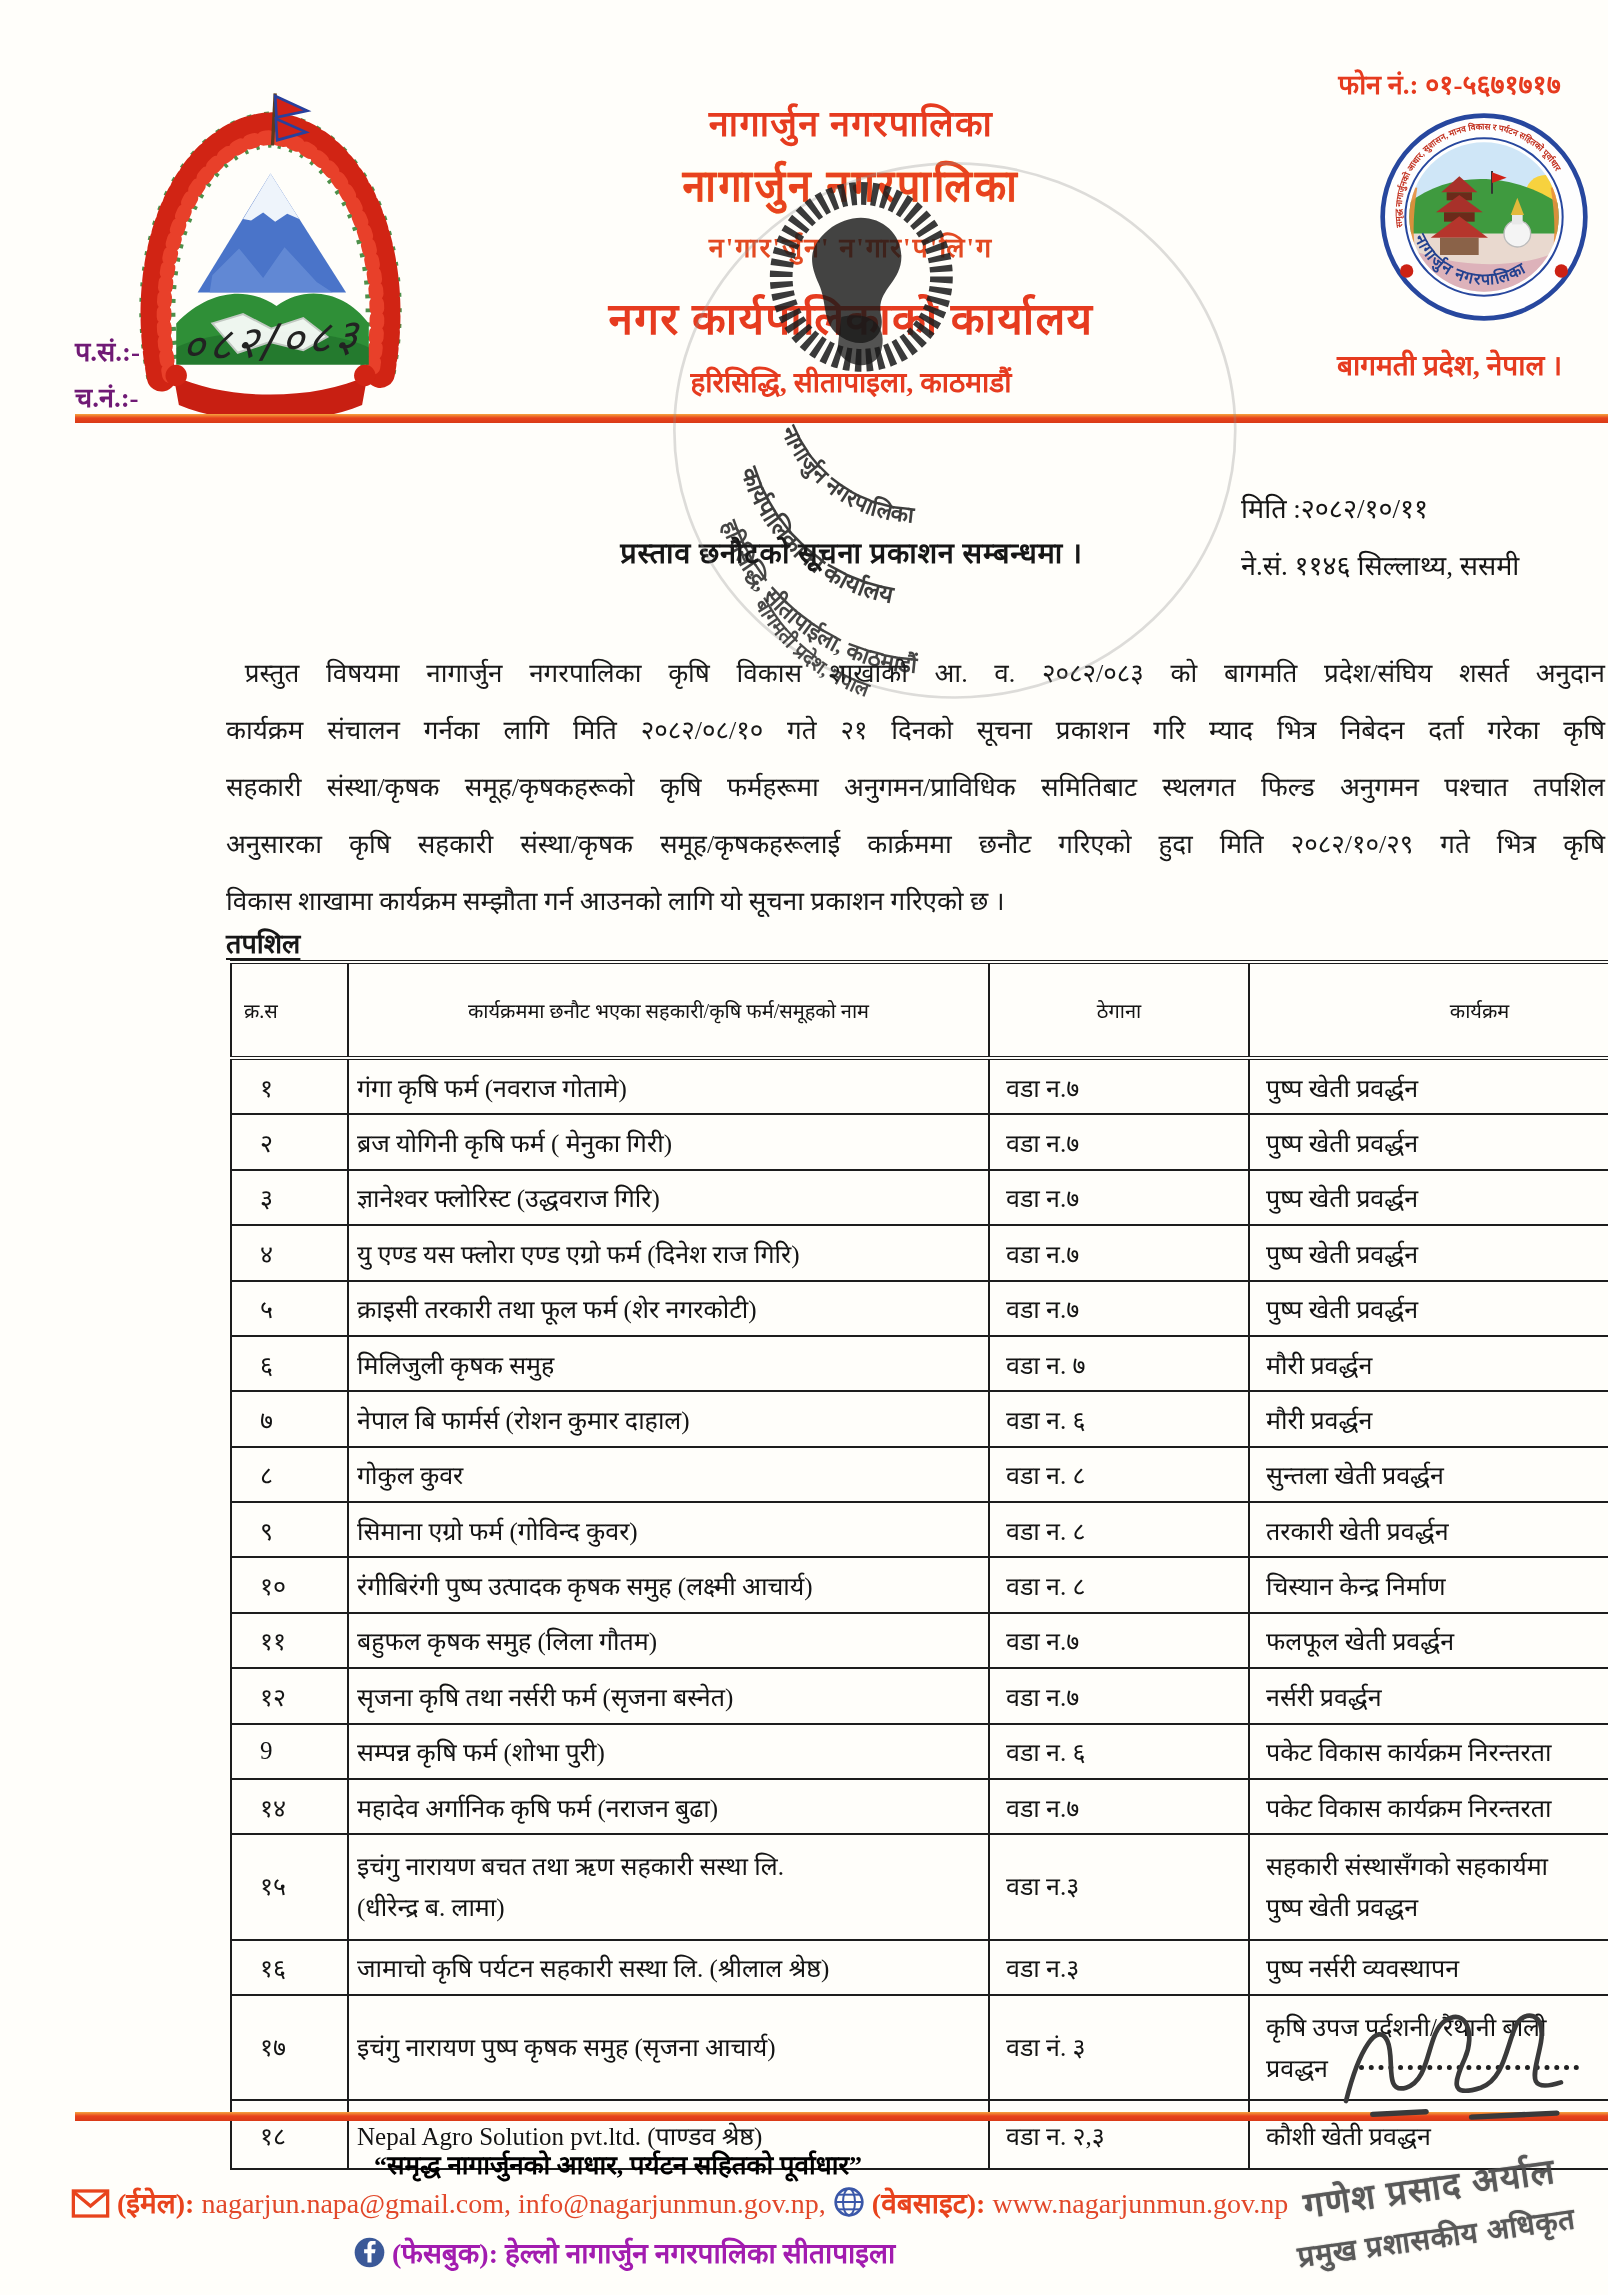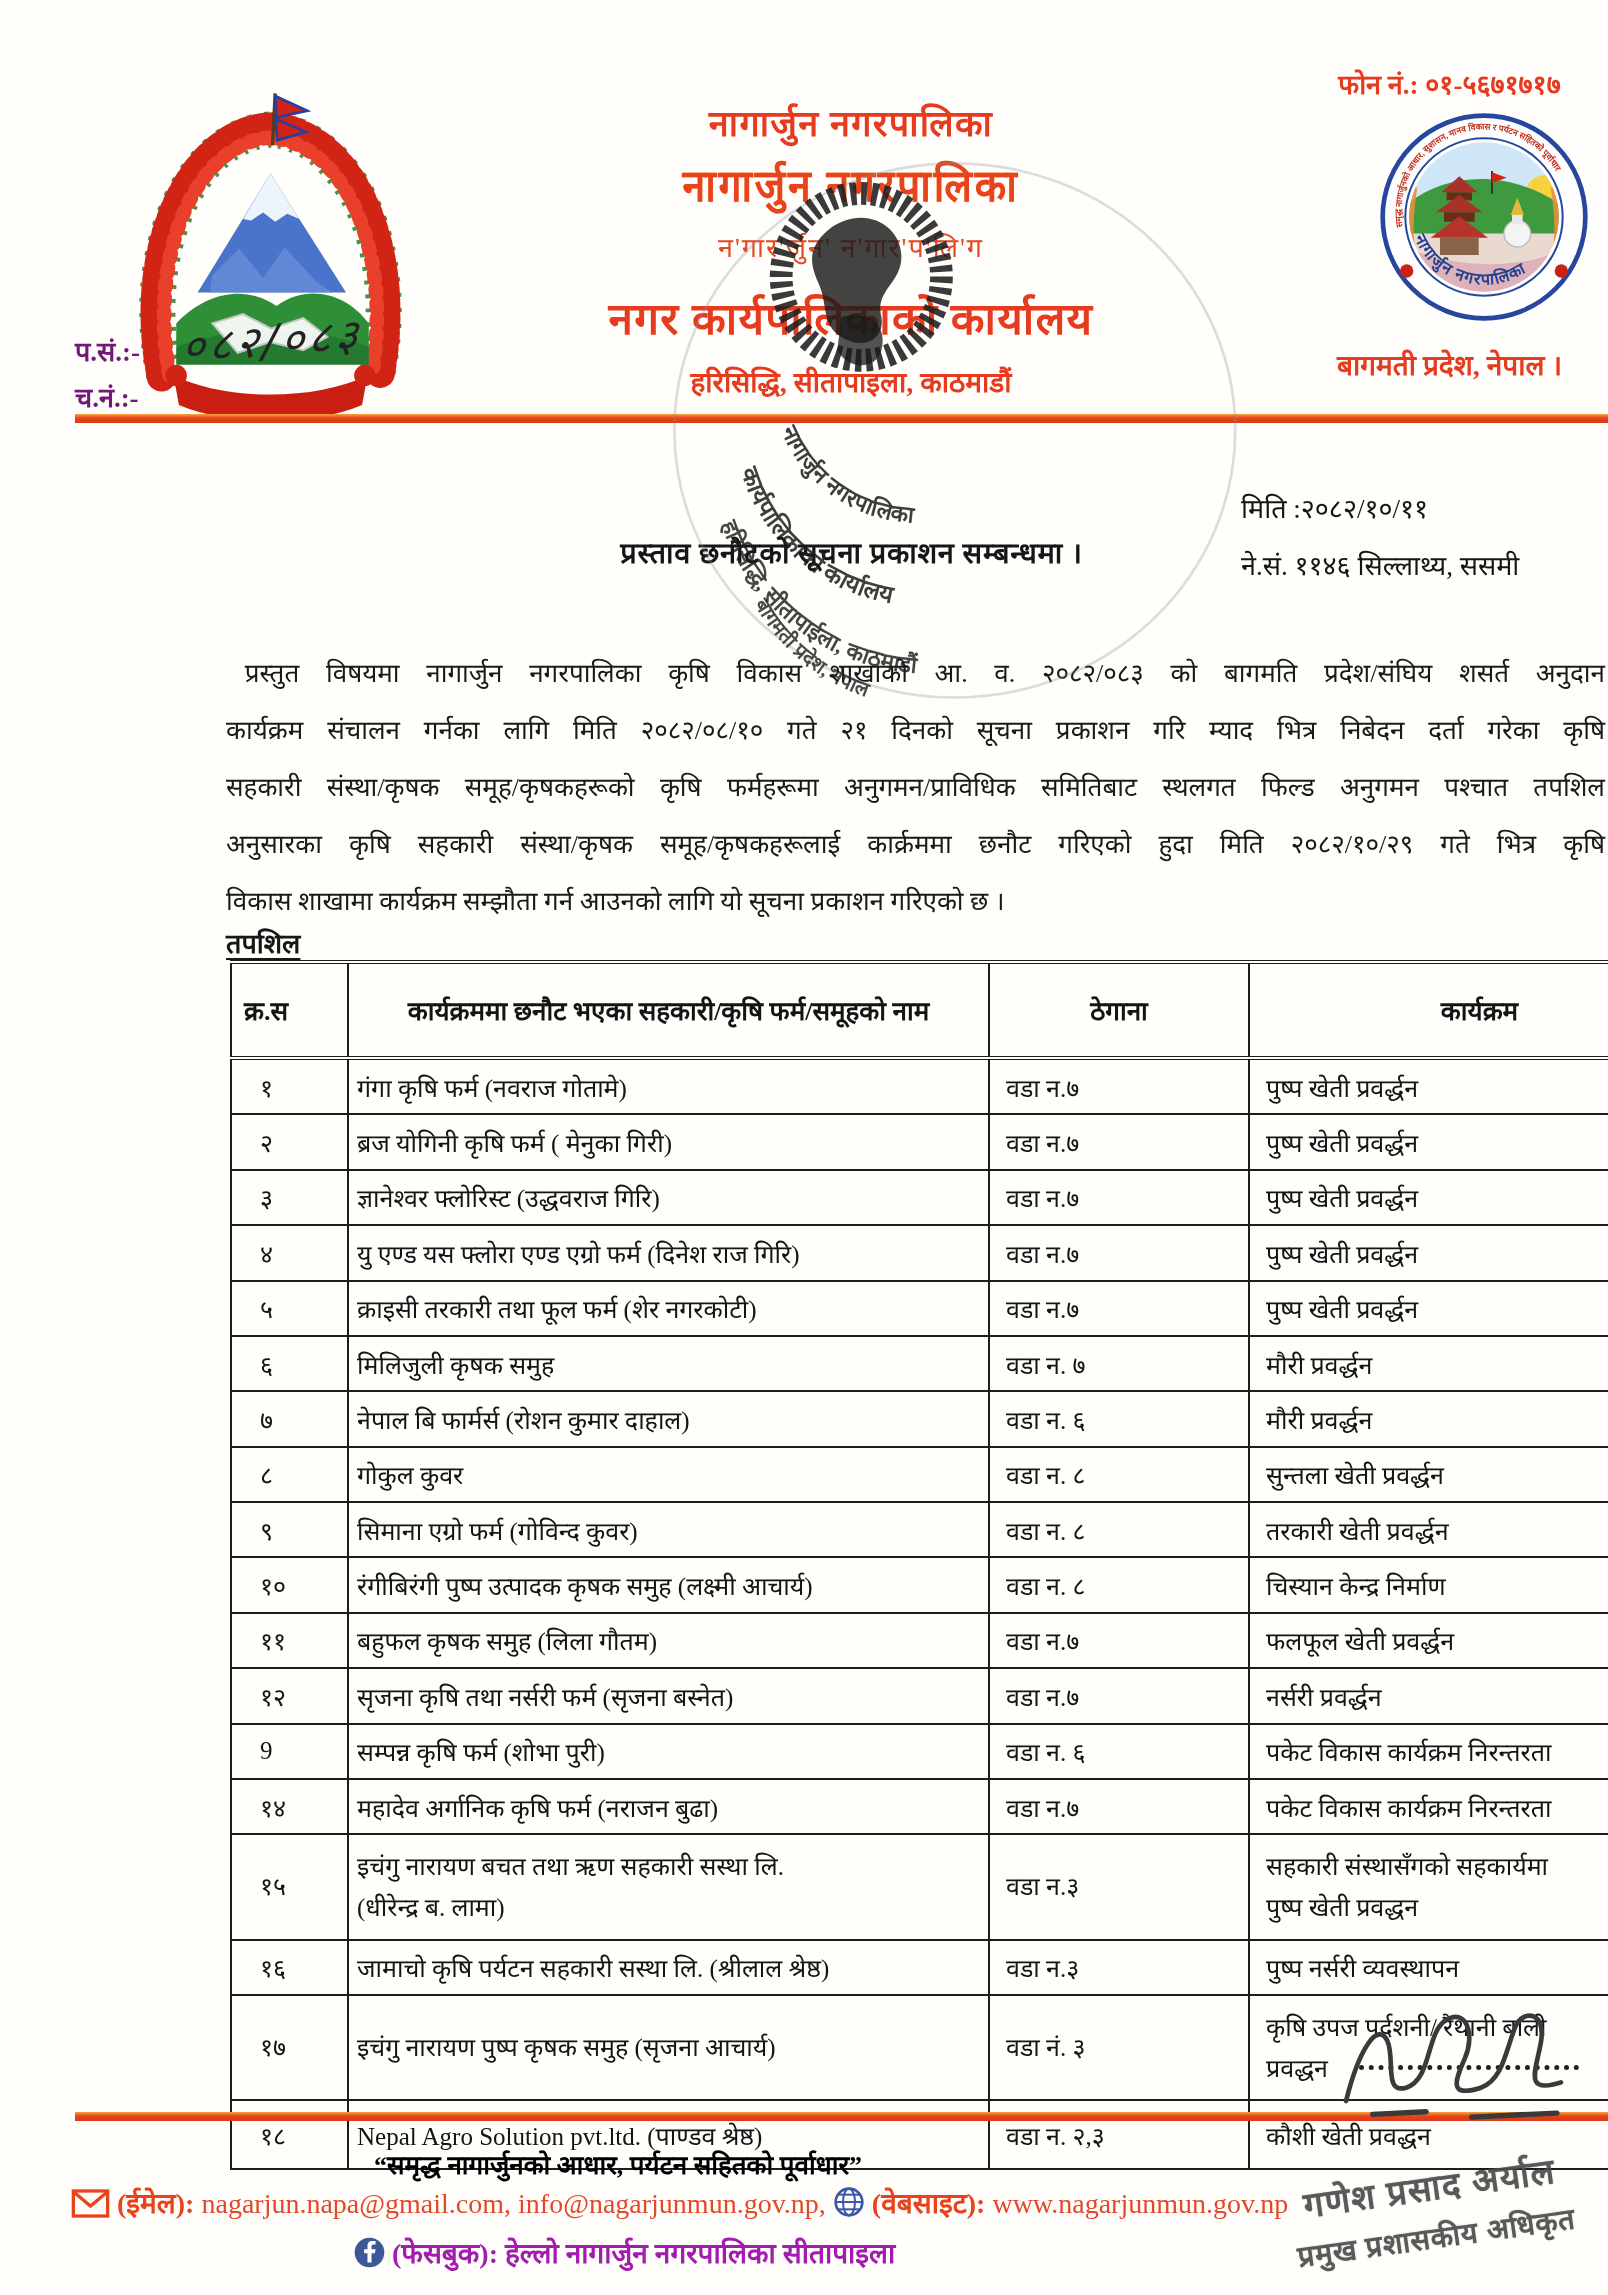--- a/index.html
+++ b/index.html
@@ -4,21 +4,21 @@
 <style>
   html,body{margin:0;padding:0;}
   body{background:#e9e7e2;font-family:"Liberation Serif","DejaVu Serif",serif;}
   .page{position:relative;width:1609px;height:2295px;background:#fffefa;overflow:hidden;margin:0 auto;}
   .abs{position:absolute;}
   
   .hdr-center{left:427px;width:848px;text-align:center;}
   .red{color:#e63b1f;}
   .muni-line1{top:98px;font-size:36px;font-weight:bold;letter-spacing:1.3px;}
   .muni-line2{top:156px;font-size:41px;font-weight:900;color:#e8421f;letter-spacing:2.7px;transform:scaleY(1.08);text-shadow:0 0 0.7px #f9b13c;}
-  .muni-line3{top:228px;font-size:27px;font-weight:normal;color:#e34a22;letter-spacing:2px;}
+  .muni-line3{top:228px;font-size:27px;font-weight:bold;color:#e34a22;letter-spacing:2px;}
   .office-line{top:287px;font-size:44px;font-weight:700;letter-spacing:1.3px;}
   .addr-line{top:362px;font-size:28px;font-weight:bold;}
   .phone{left:1289px;top:65px;width:321px;text-align:center;font-size:27px;font-weight:bold;}
   .province{left:1289px;top:345px;width:321px;text-align:center;font-size:28px;font-weight:bold;}
   .refs{left:75px;font-size:27px;font-weight:bold;color:#701a75;}
   .ref1{top:332px;}
   .ref2{top:378px;}
   .hand{left:182px;top:309px;font-size:44px;color:#222;font-family:"DejaVu Sans",sans-serif;font-style:italic;transform:rotate(-4deg) skewX(-6deg);letter-spacing:4px;font-weight:500;}
   .rule{left:75px;width:1534px;height:8.7px;background:linear-gradient(180deg,#f5a43e 0%,#e8431c 45%,#d93a17 100%);}
   .rule1{top:414px;}
@@ -33,21 +33,21 @@
   .tapasil{left:226px;top:924px;font-size:27px;font-weight:bold;color:#171717;text-decoration:underline;text-underline-offset:5.3px;}
   
   .tablewrap{left:230px;top:960px;}
   table.main{border-collapse:collapse;table-layout:fixed;width:1479px;background:transparent;}
   table.main col.c1{width:117px;}
   table.main col.c2{width:641px;}
   table.main col.c3{width:260px;}
   table.main col.c4{width:461px;}
   table.main th,table.main td{border:2px solid #1d1d1d;color:#141414;vertical-align:middle;overflow:hidden;}
   table.main{border-top:4.7px double #1d1d1d;}
-  table.main th{border-bottom:4.7px double #1d1d1d;font-size:26px;font-weight:bold;height:92px;padding:0 9px;}
+  table.main th{border-bottom:4.7px double #1d1d1d;font-size:20px;font-weight:normal;height:92px;padding:0 9px;}
   table.main th:first-child{text-align:left;padding-left:12px;}
   table.main td{font-size:25px;height:48px;padding:2.7px 9.4px;white-space:nowrap;}
   table.main td:first-child{padding-left:28px;}
   table.main td:nth-child(2){padding-left:8px;}
   table.main td:nth-child(3){padding-left:16px;}
   table.main td:nth-child(4){padding-left:16px;}
   table.main tr.tall td{height:98px;white-space:normal;line-height:41px;}
   table.main tr.tall18 td{height:61px;}
   
   .sigline{left:1359px;top:2065px;width:220px;border-bottom:5.3px dotted #222;}

